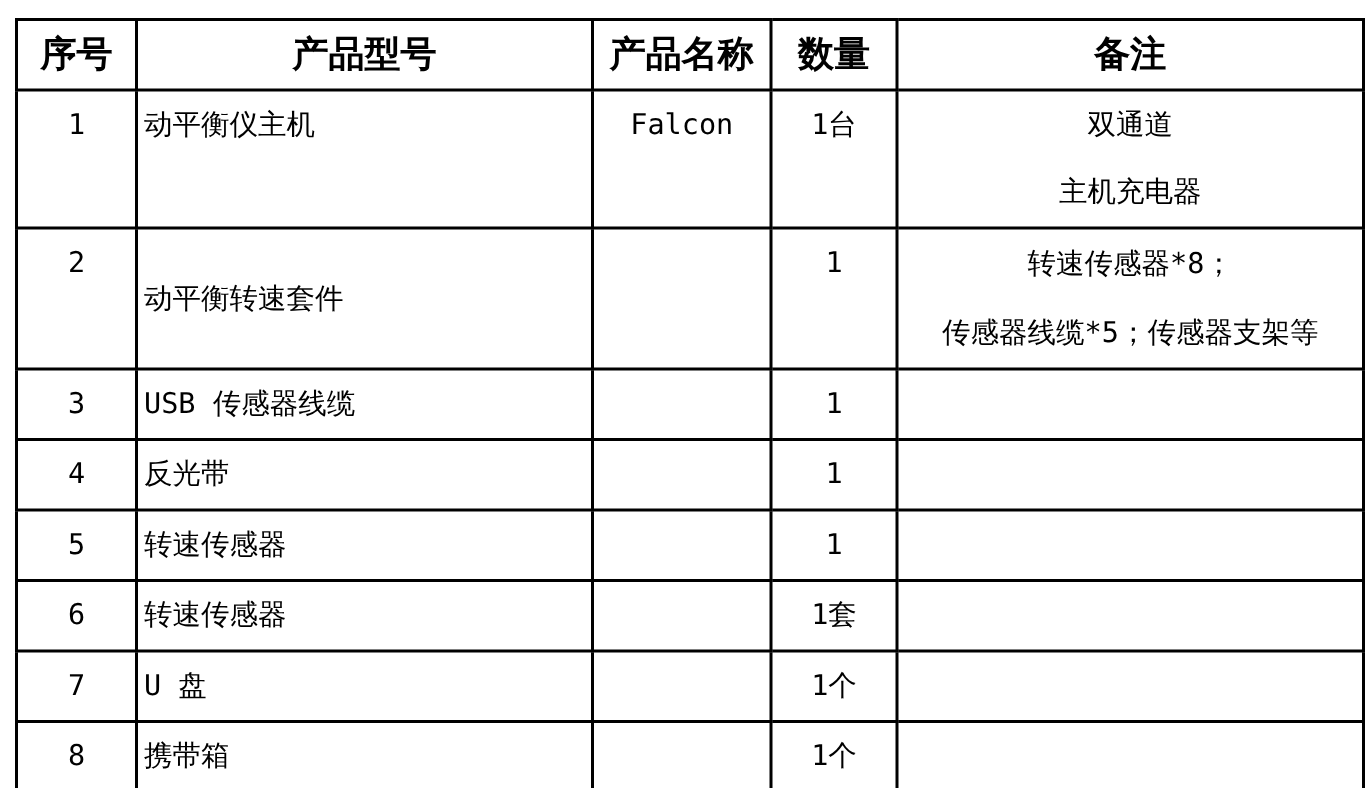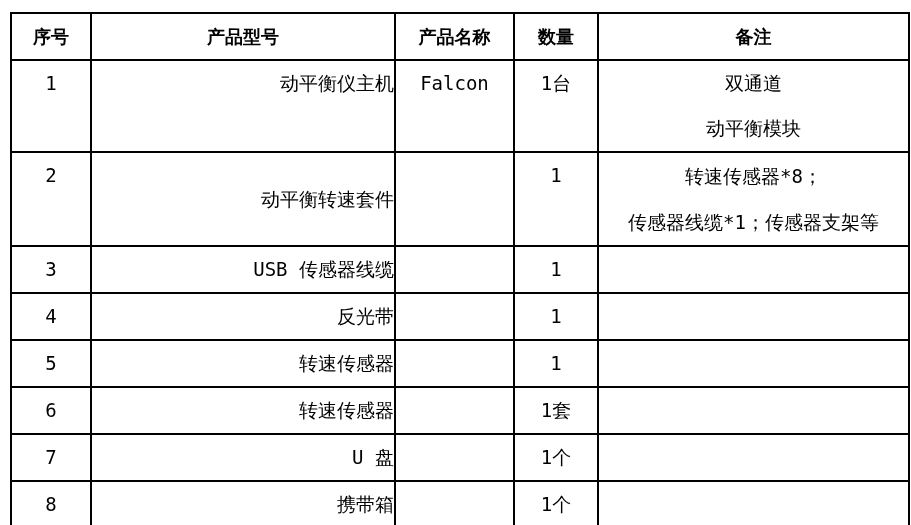--- a/index.html
+++ b/index.html
@@ -30,30 +30,30 @@
     border: 2px solid #000000;
     vertical-align: top;
     text-align: center;
     font-size: 19px;
     line-height: 45px;
     font-weight: normal;
     overflow: hidden;
     white-space: nowrap;
   }
   th {
-    font-size: 18px;
+    font-size: 24px;
     font-weight: bold;
     height: 45px;
   }
   tr.r-h45 td { height: 45px; }
   tr.r-h90 td { height: 90px; }
   tr.r-h93 td { height: 93px; }
 
   td.name-cell {
-    text-align: right;
+    text-align: left;
     padding-left: 4px;
   }
   td.v-middle {
     vertical-align: middle;
     line-height: 22px;
   }
   tr.r-h93 td .line { line-height: 46px; }
   .line { display: block; }
 </style>
 </head>
@@ -78,31 +78,31 @@
       </tr>
     </thead>
     <tbody>
       <tr class="r-h90">
         <td>1</td>
         <td class="name-cell">动平衡仪主机</td>
         <td>Falcon</td>
         <td>1台</td>
         <td>
           <span class="line">双通道</span>
-          <span class="line">动平衡模块</span>
+          <span class="line">主机充电器</span>
         </td>
       </tr>
       <tr class="r-h93">
         <td>2</td>
         <td class="name-cell v-middle">动平衡转速套件</td>
         <td></td>
         <td>1</td>
         <td>
           <span class="line">转速传感器*8；</span>
-          <span class="line">传感器线缆*1；传感器支架等</span>
+          <span class="line">传感器线缆*5；传感器支架等</span>
         </td>
       </tr>
       <tr class="r-h45">
         <td>3</td>
         <td class="name-cell">USB 传感器线缆</td>
         <td></td>
         <td>1</td>
         <td></td>
       </tr>
       <tr class="r-h45">

